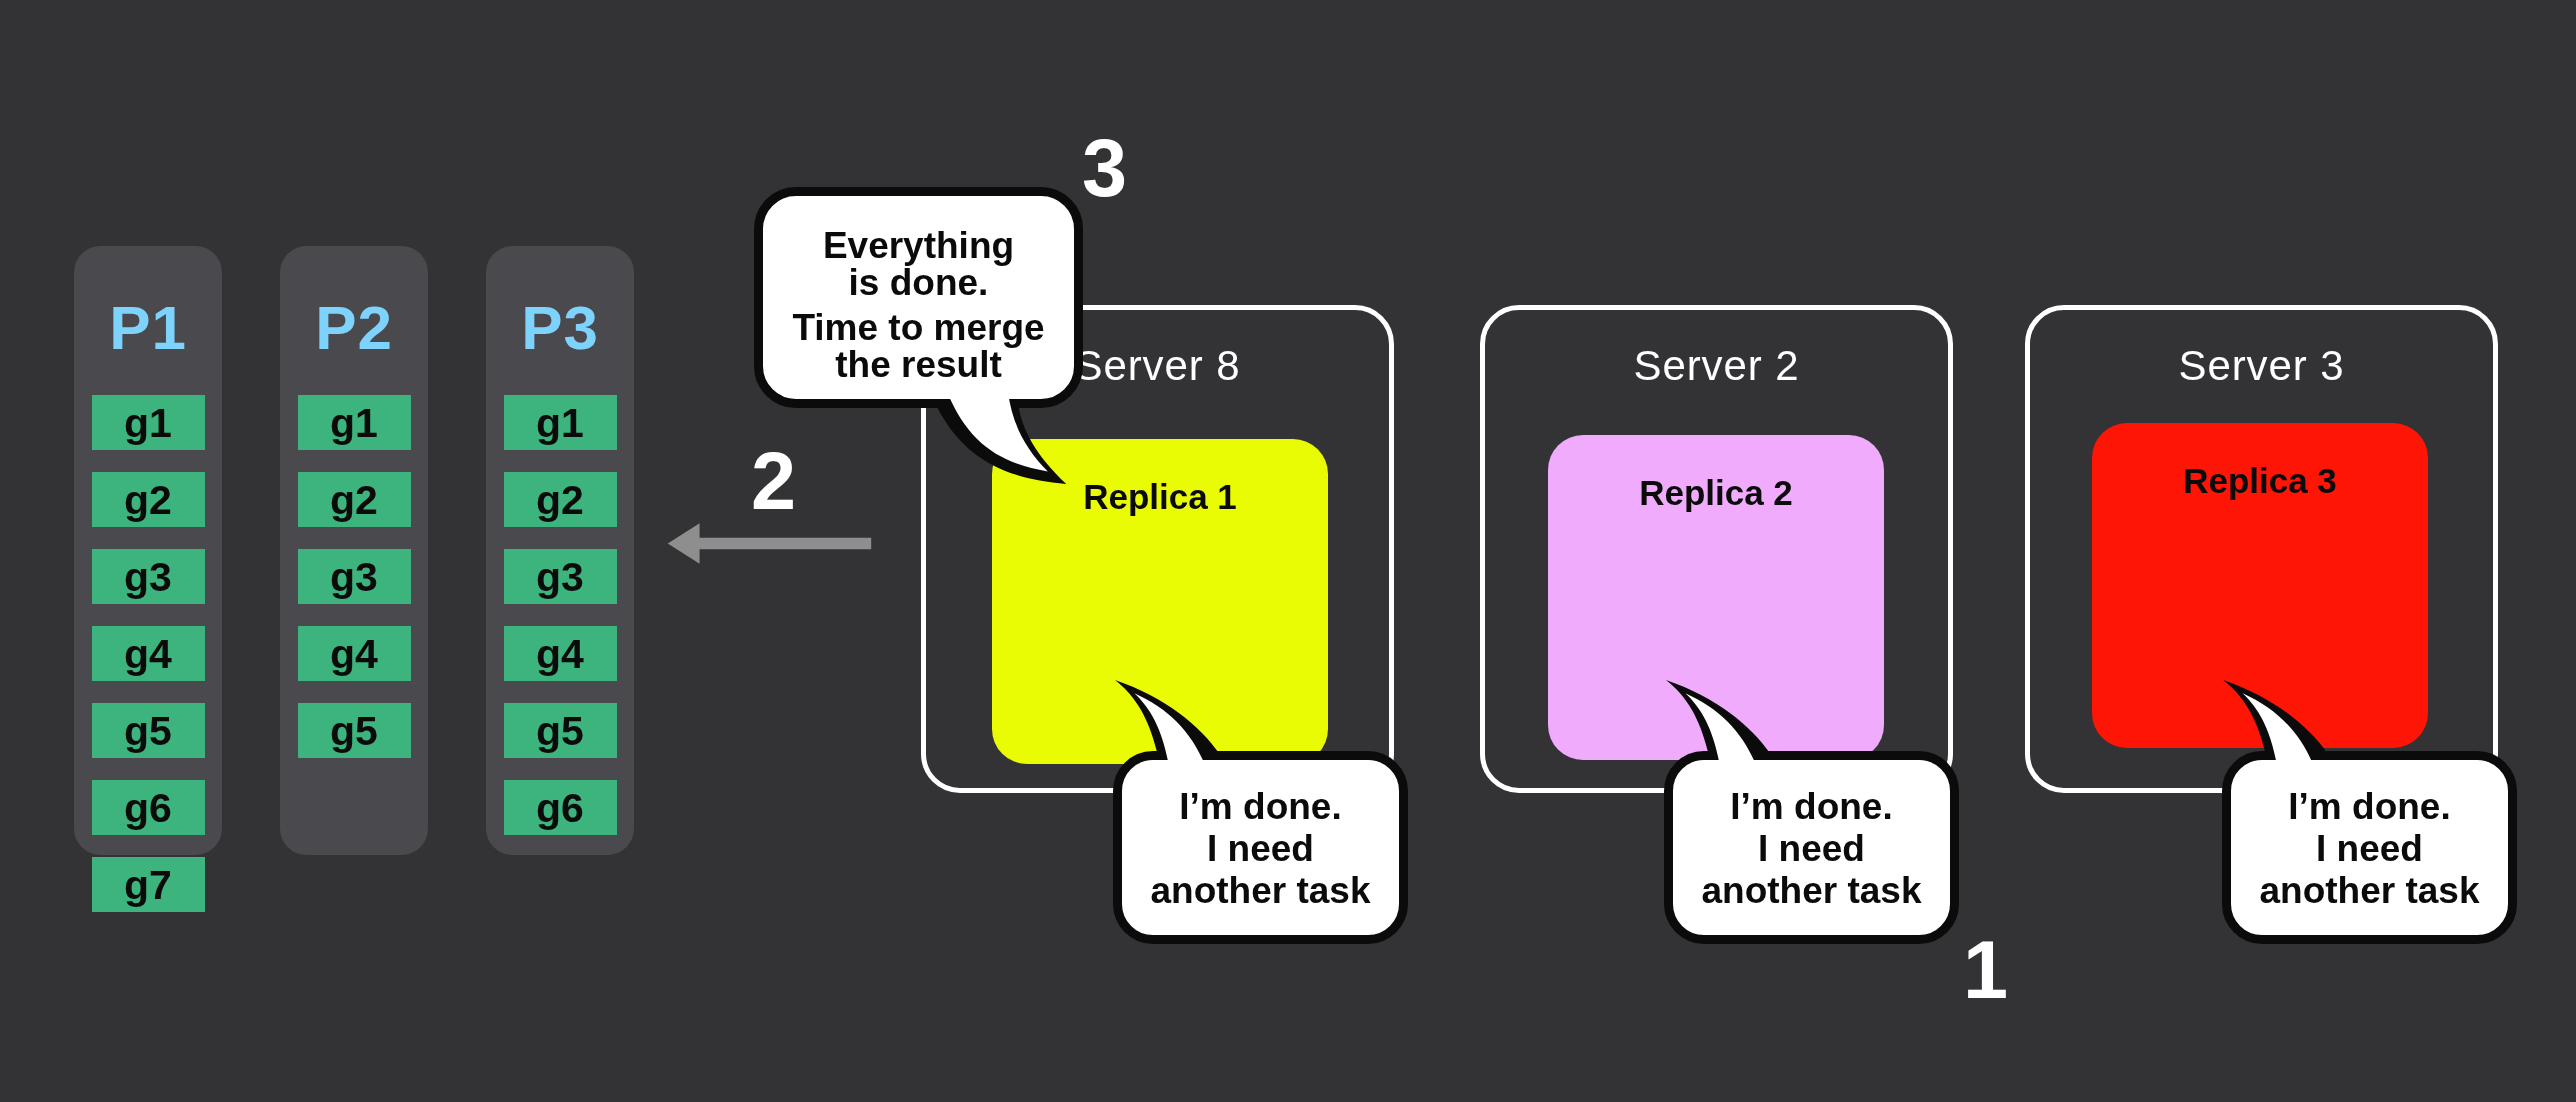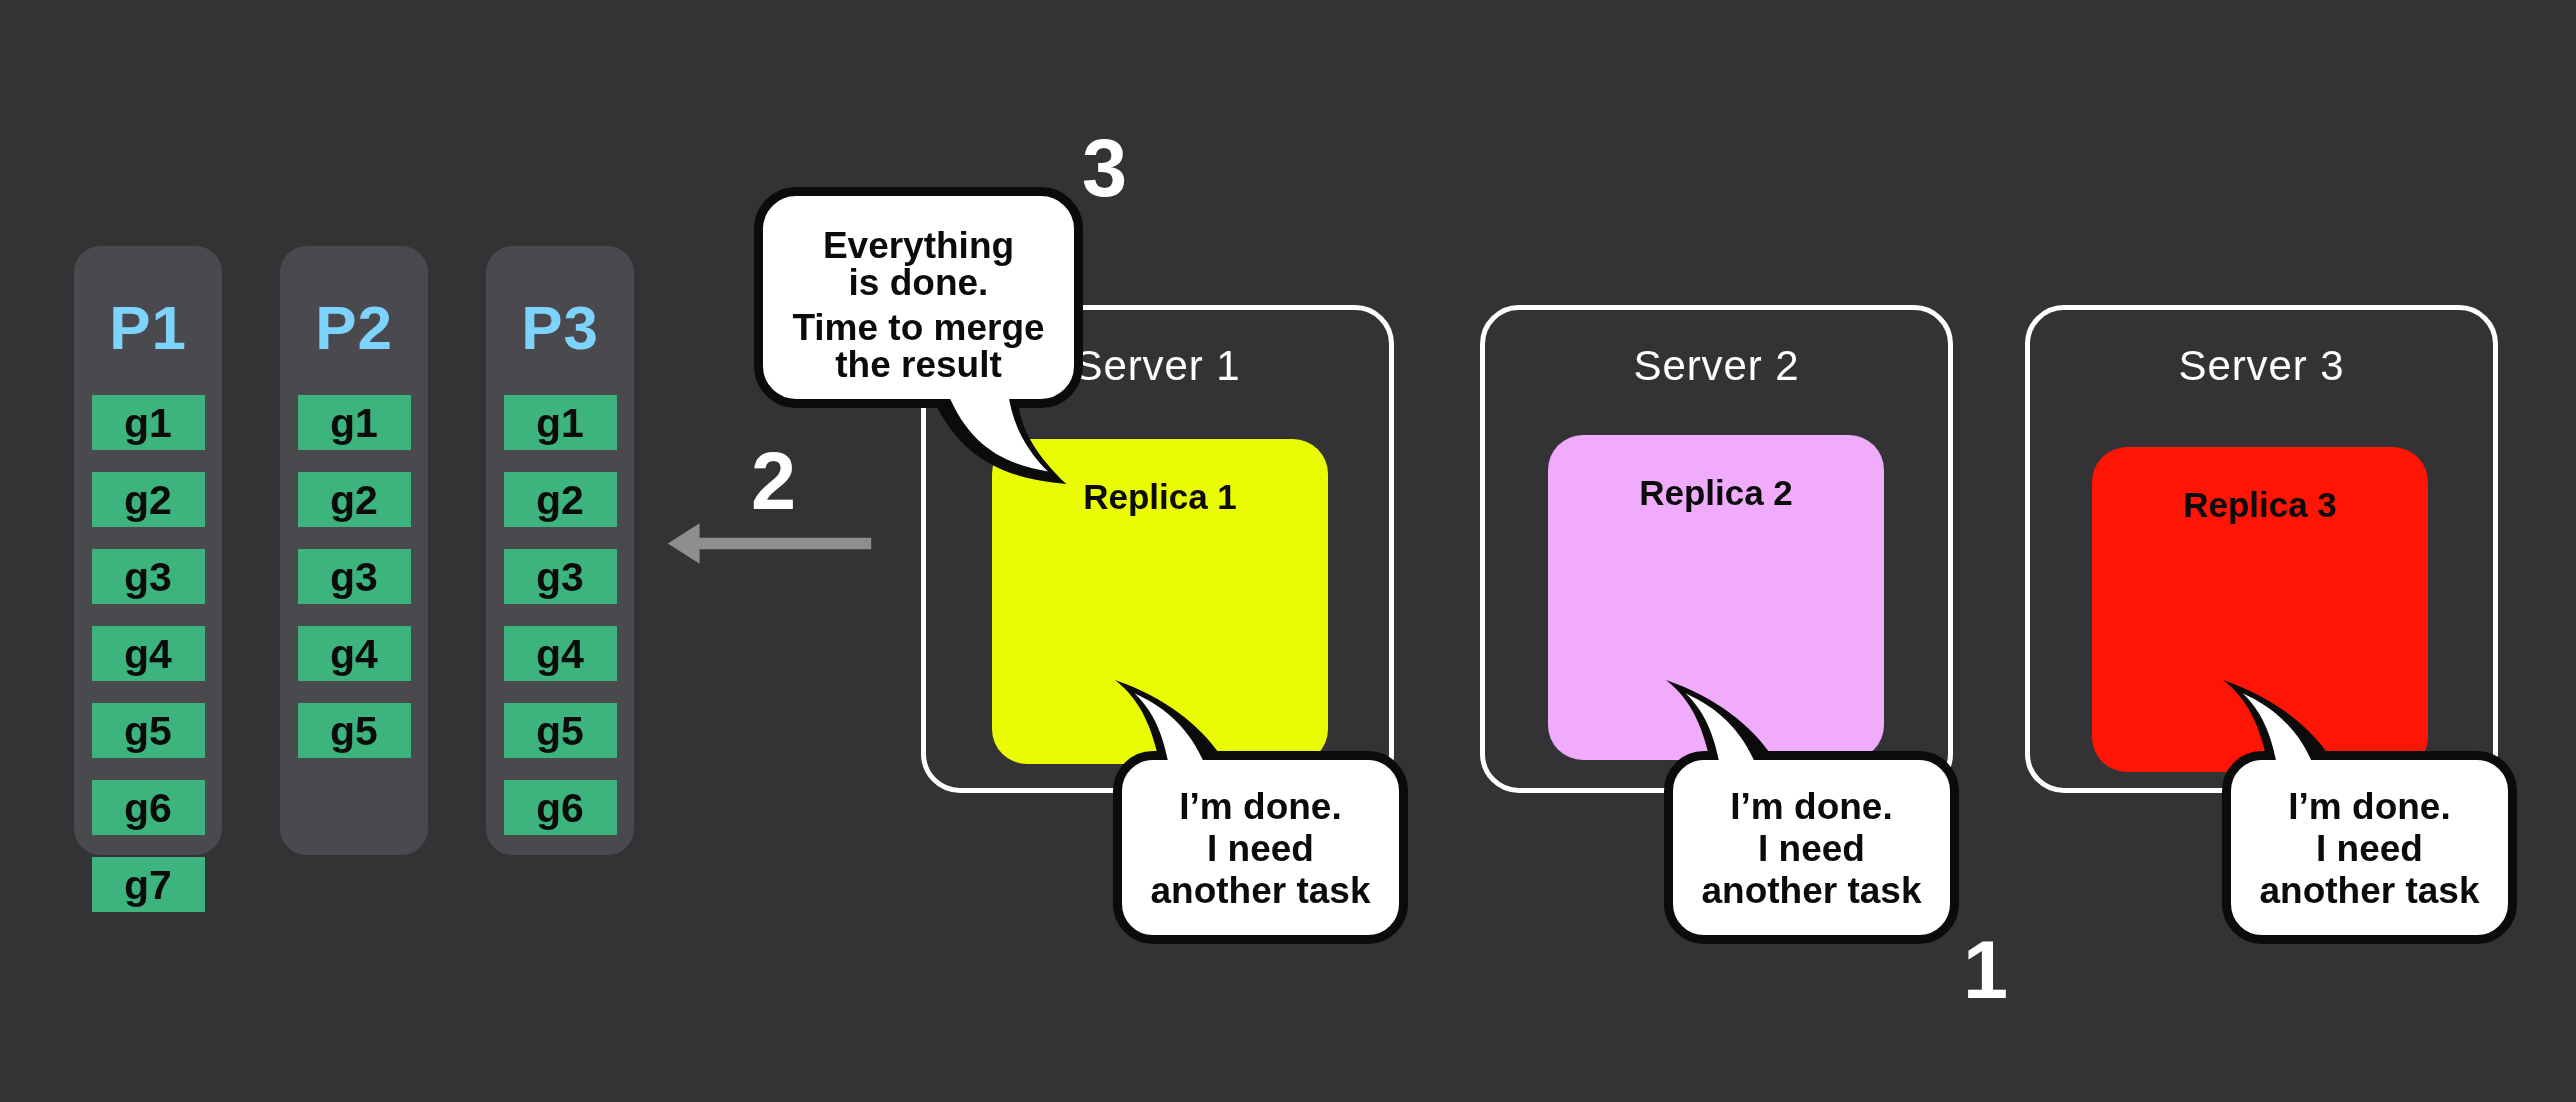--- a/index.html
+++ b/index.html
@@ -170,36 +170,36 @@
     </div>
   </div>
 
   <div class="stepnum" style="left:725px;top:437px">2</div>
   <svg class="arrow-svg" style="left:658px;top:508px" width="230" height="71" viewBox="0 0 260 80">
     <line x1="241" y1="40" x2="45" y2="40" stroke="#8e8e8e" stroke-width="13"></line>
     <polygon points="47,17 47,63 11,40" fill="#8e8e8e"></polygon>
   </svg>
 
   <div class="server" style="left:921px">
-    <div class="stitle">Server 1</div>
+    <div class="stitle">Server 8</div>
   </div>
   <div class="server" style="left:1480px">
     <div class="stitle">Server 2</div>
   </div>
   <div class="server" style="left:2025px">
     <div class="stitle">Server 3</div>
   </div>
 
   <div class="replica yellow" style="left:992px;top:439px">
     <span>Replica 1</span>
   </div>
   <div class="replica orange" style="left:1548px;top:435px">
     <span>Replica 2</span>
   </div>
-  <div class="replica red" style="left:2092px;top:447px">
+  <div class="replica red" style="left:2092px;top:423px">
     <span>Replica 3</span>
   </div>
 
   <div class="bubble big">
     <div class="line">Everything</div>
     <div class="line">is done.</div>
     <div class="line l3">Time to merge</div>
     <div class="line">the result</div>
   </div>
 

